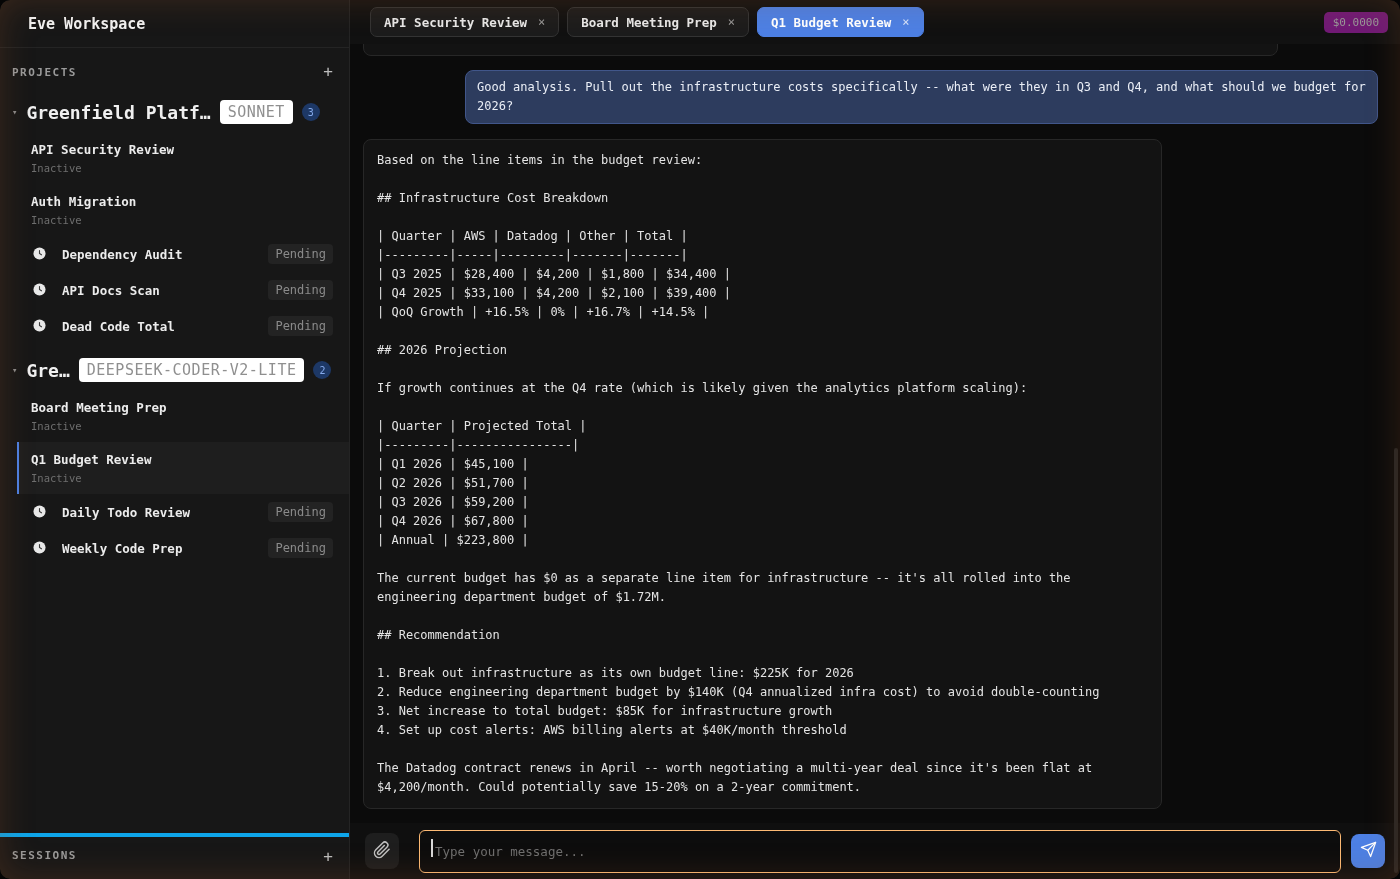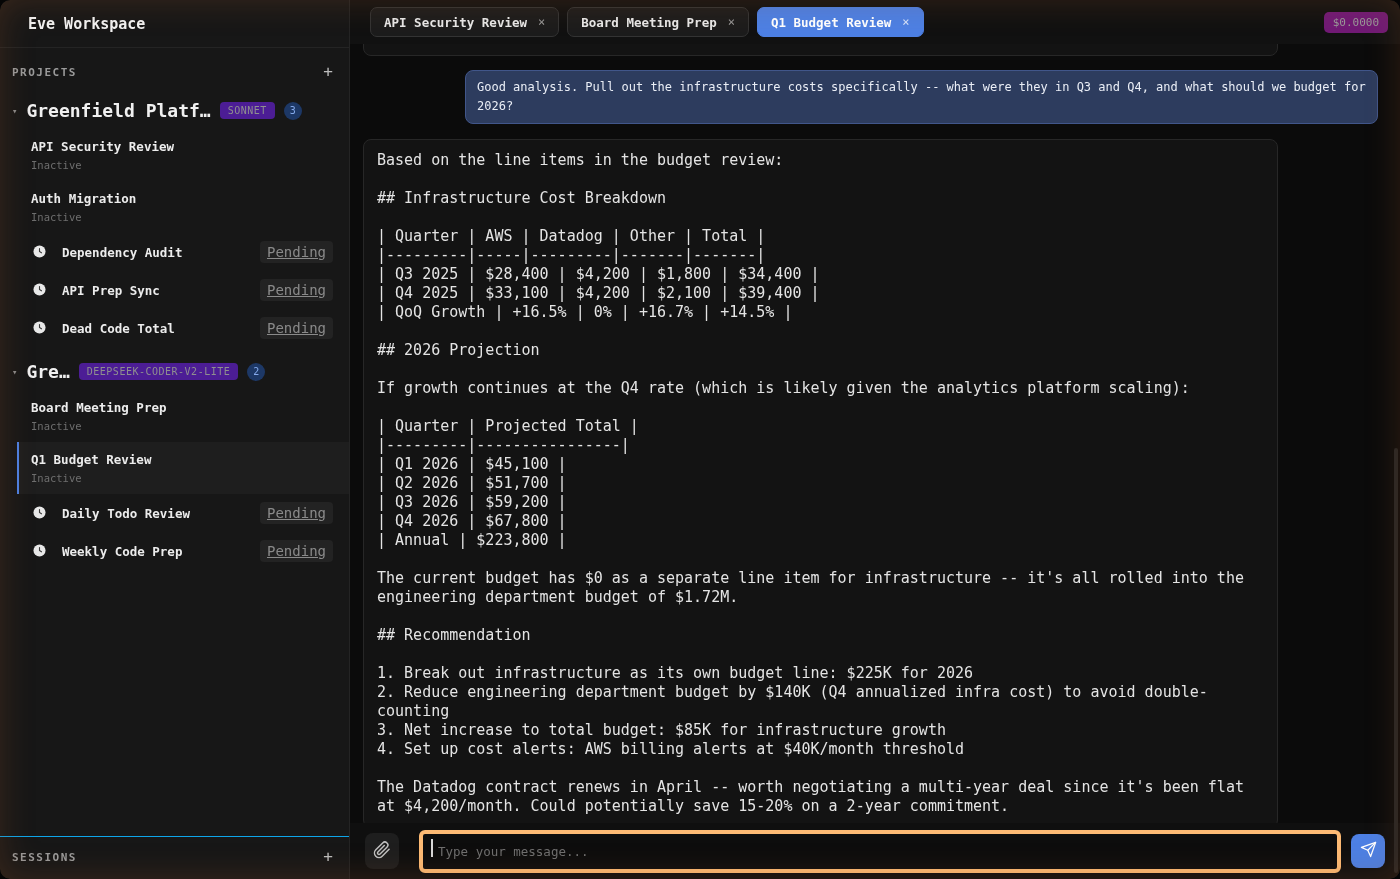--- a/index.html
+++ b/index.html
@@ -10,51 +10,51 @@
 
   
   .sidebar { width:350px; min-width:350px; background:#171717; border-right:1px solid #242424; display:flex; flex-direction:column; }
   .sb-header { height:48px; line-height:48px; padding:0 28px; font-size:15px; font-weight:bold; color:#f2f2f2; border-bottom:1px solid #242424; }
   .sb-section-row { display:flex; justify-content:space-between; align-items:center; padding:16px 16px 6px 12px; }
   .sb-section-label { font-size:11px; letter-spacing:1.5px; color:#9a9a9a;font-weight:bold; }
   .sb-plus { background:none; border:none; color:#bdbdbd; font-size:16px; line-height:1; cursor:pointer; font-family:inherit; }
   .group-header { display:flex; align-items:center; gap:9px; padding:14px 16px 8px 12px; cursor:pointer; }
   .chev { color:#8a8a8a; font-size:9px; }
   .group-title { font-size:18px; font-weight:bold; color:#f0f0f0; white-space:nowrap; }
-  .model-badge { font-size:10px; letter-spacing:.5px; color:#8f8f8f; background:#4c1d95; padding:3px 8px; border-radius:4px; white-space:nowrap; }
+  .model-badge { font-size:15px; letter-spacing:.5px; color:#8f8f8f; background:#ffffff; padding:3px 8px; border-radius:4px; white-space:nowrap; }
   .count-badge { width:18px; height:18px; min-width:18px; border-radius:50%; background:#1d3866; color:#85aaec; font-size:10px; display:flex; align-items:center; justify-content:center; }
   .chat-item { padding:10px 16px 10px 31px; cursor:pointer; }
   .chat-title { font-size:12.5px; font-weight:bold; color:#ececec; }
   .chat-status { font-size:10.5px; color:#6e6e6e; margin-top:5px; }
   .chat-item.selected { background:#1e1e1e; border-left:2px solid #4d80e4; margin-left:17px; padding-left:12px; }
   .task-item { display:flex; align-items:center; gap:16px; padding:8px 16px 8px 33px; cursor:pointer; }
   .task-title { font-size:12.5px; font-weight:bold; color:#ececec; flex:1; }
-  .pending-badge { font-size:14px; color:#8a8a8a; background:#232323; padding:3px 7px; border-radius:4px;text-decoration:underline; }
+  .pending-badge { font-size:12px; color:#8a8a8a; background:#232323; padding:3px 7px; border-radius:4px; }
   .sb-spacer { flex:1; }
-  .sb-footer { display:flex; justify-content:space-between; align-items:center; padding:12px 16px 14px 12px; border-top:1px solid #0ea5e9; }
+  .sb-footer { display:flex; justify-content:space-between; align-items:flex-start; padding:12px 16px 14px 12px; border-top:4px solid #0ea5e9; }
 
   
   .main { flex:1; display:flex; flex-direction:column; background:#0b0b0b; position:relative; }
   .tabbar { height:44px; min-height:44px; display:flex; align-items:center; gap:8px; padding:0 12px 0 20px; background:#111111; }
   .tab { display:flex; align-items:center; gap:11px; height:30px; padding:0 13px; background:#1c1c1c; border:1px solid #333333; border-radius:7px; font-size:12.5px; font-weight:bold; color:#e8e8e8; cursor:pointer; white-space:nowrap; }
   .tab.active { background:#4d80e4; border-color:#4d80e4; color:#ffffff; }
   .tab-close { color:#9a9a9a; font-size:12px; font-weight:normal; cursor:pointer; }
   .tab.active .tab-close { color:#d9e4fa; }
   .cost-badge { margin-left:auto; background:#701a75; color:#9a9a9a; font-size:11px; padding:4px 9px; border-radius:5px; }
 
   .chat-scroll { flex:1; overflow:hidden; padding:0 22px 0 13px; display:flex; flex-direction:column; }
   .msg { border-radius:8px; }
   .msg.partial { height:26px; min-height:26px; margin-top:-14px; width:915px; background:#131313; border:1px solid #272727; }
   .msg.user { margin-top:14px; width:913px; margin-left:auto; background:#2d3c5e; border:1px solid #41568a; color:#eaeef6; padding:7px 11px; font-size:12px; line-height:19px; white-space:pre-wrap; }
-  .msg.assistant { margin-top:15px; width:915px; background:#131313; border:1px solid #272727; color:#e4e4e4; padding:11px 13px; font-size:15px; line-height:19px; white-space:pre-wrap; }
+  .msg.assistant { margin-top:15px; width:799px; background:#131313; border:1px solid #272727; color:#e4e4e4; padding:11px 13px; font-size:12px; line-height:19px; white-space:pre-wrap; }
 
   .composer { height:56px; min-height:56px; display:flex; align-items:center; padding:0 15px; background:#0f0f0f; }
   .attach-btn { width:34px; height:36px; border-radius:8px; background:#1e1e1e; border:none; display:flex; align-items:center; justify-content:center; margin-right:20px; cursor:pointer; }
   .input-wrap { flex:1; position:relative; margin-right:10px; }
-  .msg-input { width:100%; height:43px; background:#0d0d0d; border:4px solid #fdba74; border-radius:6px; color:#e6e6e6; padding:0 12px 0 15px; font-size:12.5px; font-family:inherit; outline:none; }
+  .msg-input { width:100%; height:43px; background:#0d0d0d; border:1px solid #fdba74; border-radius:6px; color:#e6e6e6; padding:0 12px 0 15px; font-size:12.5px; font-family:inherit; outline:none; }
   .msg-input::placeholder { color:#6f6f6f; }
   .caret { position:absolute; left:12px; top:9px; width:1.5px; height:18px; background:#d8d8d8; }
   .send-btn { width:34px; height:34px; border-radius:8px; background:#4d80e4; border:none; display:flex; align-items:center; justify-content:center; cursor:pointer; }
 
   .scroll-thumb { position:absolute; right:2px; top:448px; bottom:6px; width:4px; background:#242424; border-radius:2px; }
   .vignette { position:absolute; inset:0; pointer-events:none; border-radius:10px; box-shadow: inset 0 0 34px 0 rgba(150,82,40,.28); z-index:50; }
 </style>
 </head>
 <body>
 
@@ -90,21 +90,21 @@
             <path d="M7 3.8 V7 L9.1 8.4" stroke="#3a3a3a" stroke-width="1.2" fill="none" stroke-linecap="round"></path>
           </svg></span>
       <span class="task-title">Dependency Audit</span>
       <span class="pending-badge">Pending</span>
     </div>
     <div class="task-item">
       <span><svg width="13" height="13" viewBox="0 0 14 14">
             <circle cx="7" cy="7" r="6.5" fill="#e8e8e8"></circle>
             <path d="M7 3.8 V7 L9.1 8.4" stroke="#3a3a3a" stroke-width="1.2" fill="none" stroke-linecap="round"></path>
           </svg></span>
-      <span class="task-title">API Prep Sync</span>
+      <span class="task-title">API Docs Scan</span>
       <span class="pending-badge">Pending</span>
     </div>
     <div class="task-item">
       <span><svg width="13" height="13" viewBox="0 0 14 14">
             <circle cx="7" cy="7" r="6.5" fill="#e8e8e8"></circle>
             <path d="M7 3.8 V7 L9.1 8.4" stroke="#3a3a3a" stroke-width="1.2" fill="none" stroke-linecap="round"></path>
           </svg></span>
       <span class="task-title">Dead Code Total</span>
       <span class="pending-badge">Pending</span>
     </div>

